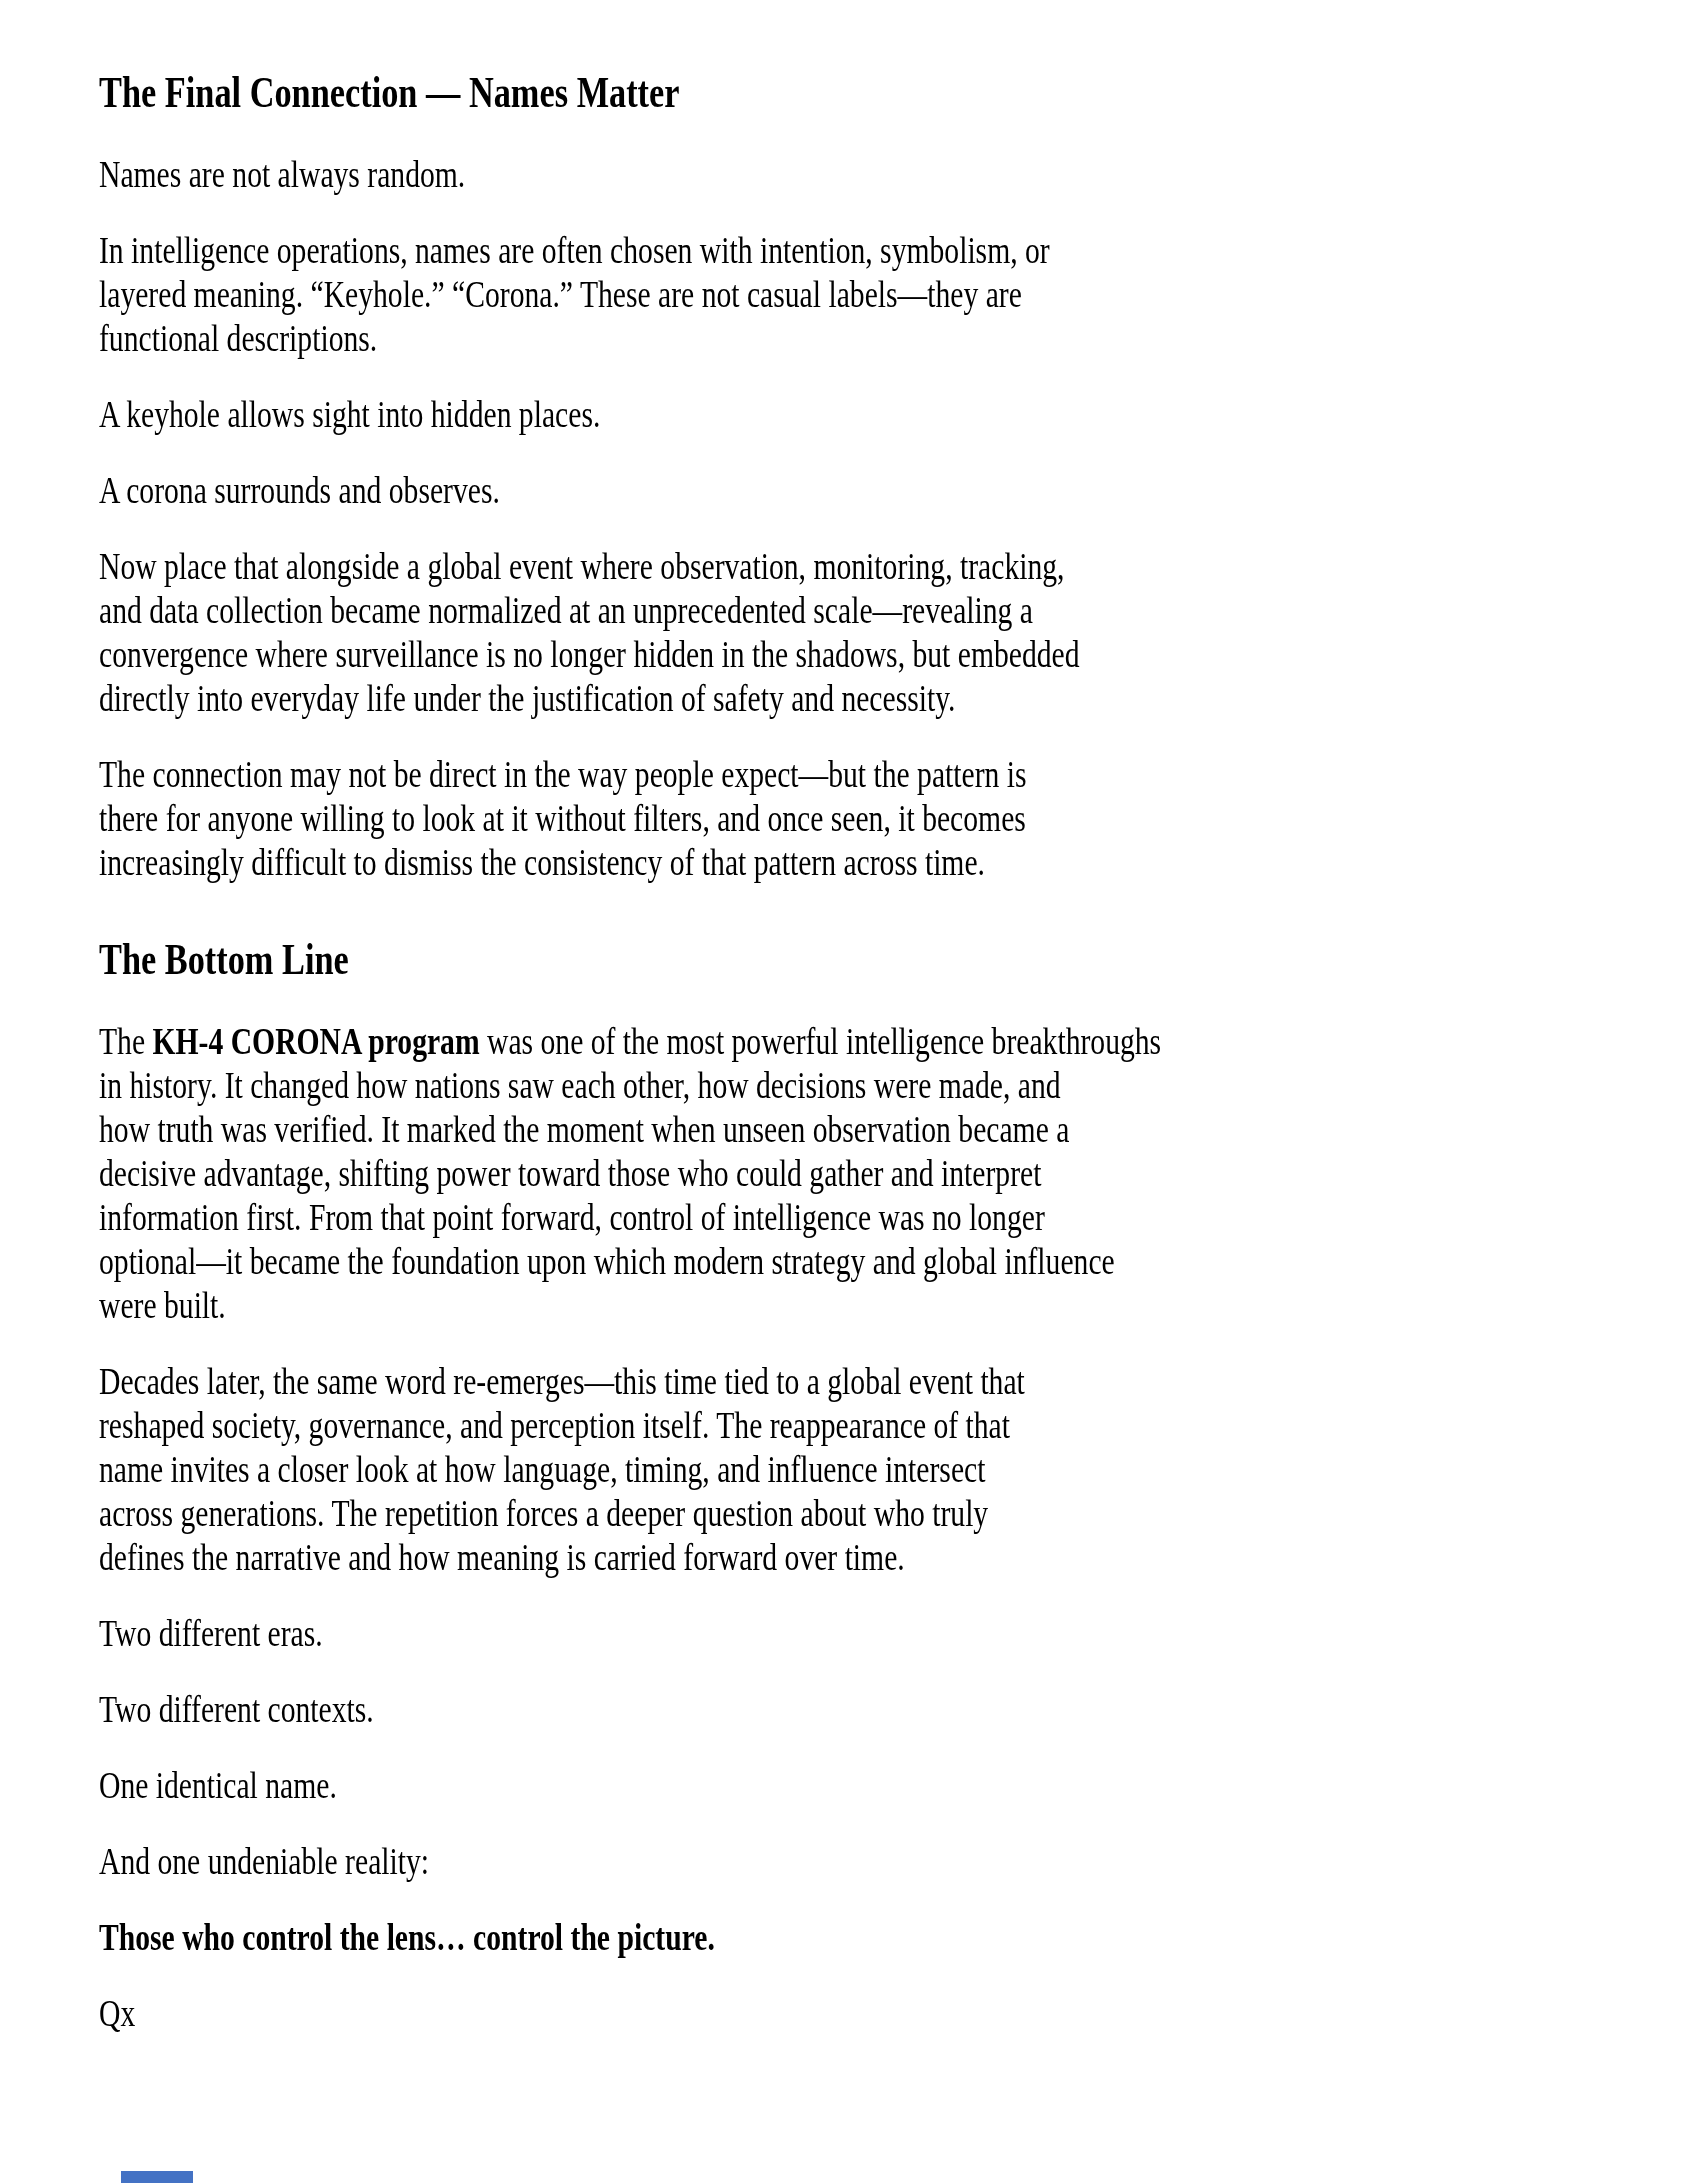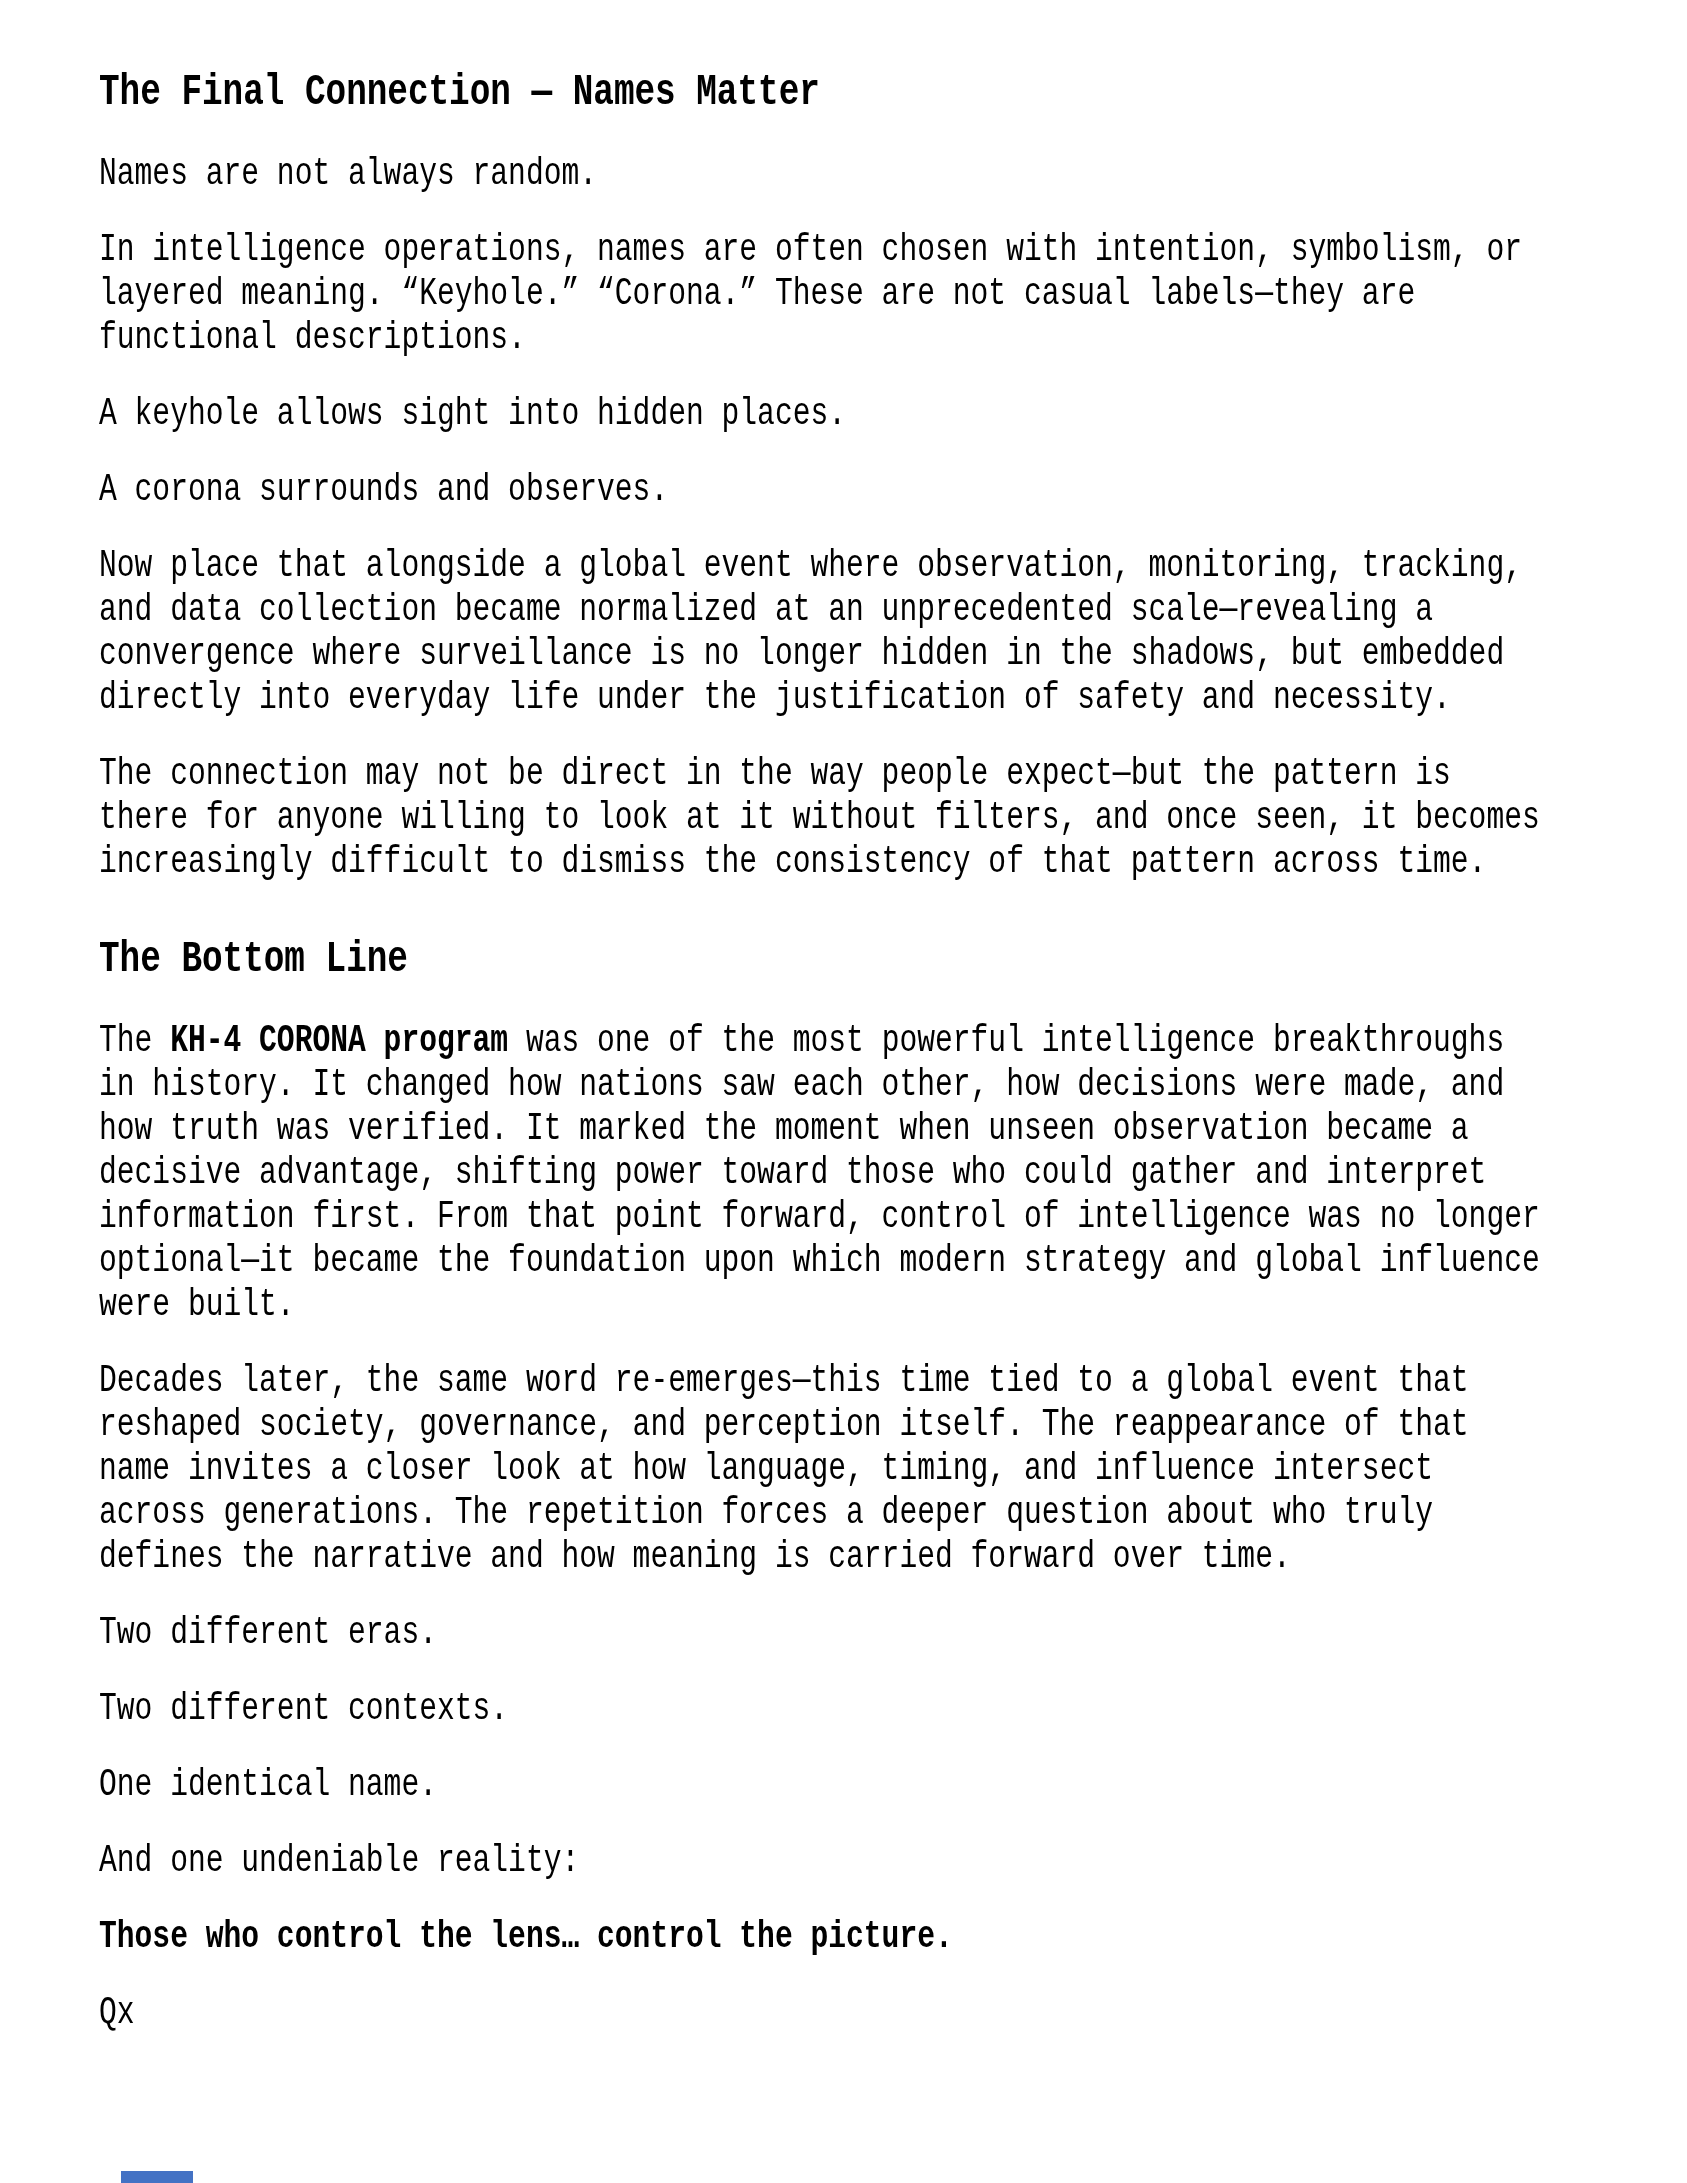--- a/index.html
+++ b/index.html
@@ -6,21 +6,21 @@
     margin: 0;
     padding: 0;
     background: #ffffff;
   }
   .page {
     position: relative;
     width: 1687px;
     height: 2183px;
     background: #ffffff;
     overflow: hidden;
-    font-family: Liberation Mono, monospace;
+    font-family: Liberation Serif, serif;
     color: #000000;
   }
   
   .content {
     position: absolute;
     left: 99px;
     top: 0;
     width: 2033px;
     transform: scaleX(0.78);
     transform-origin: top left;

